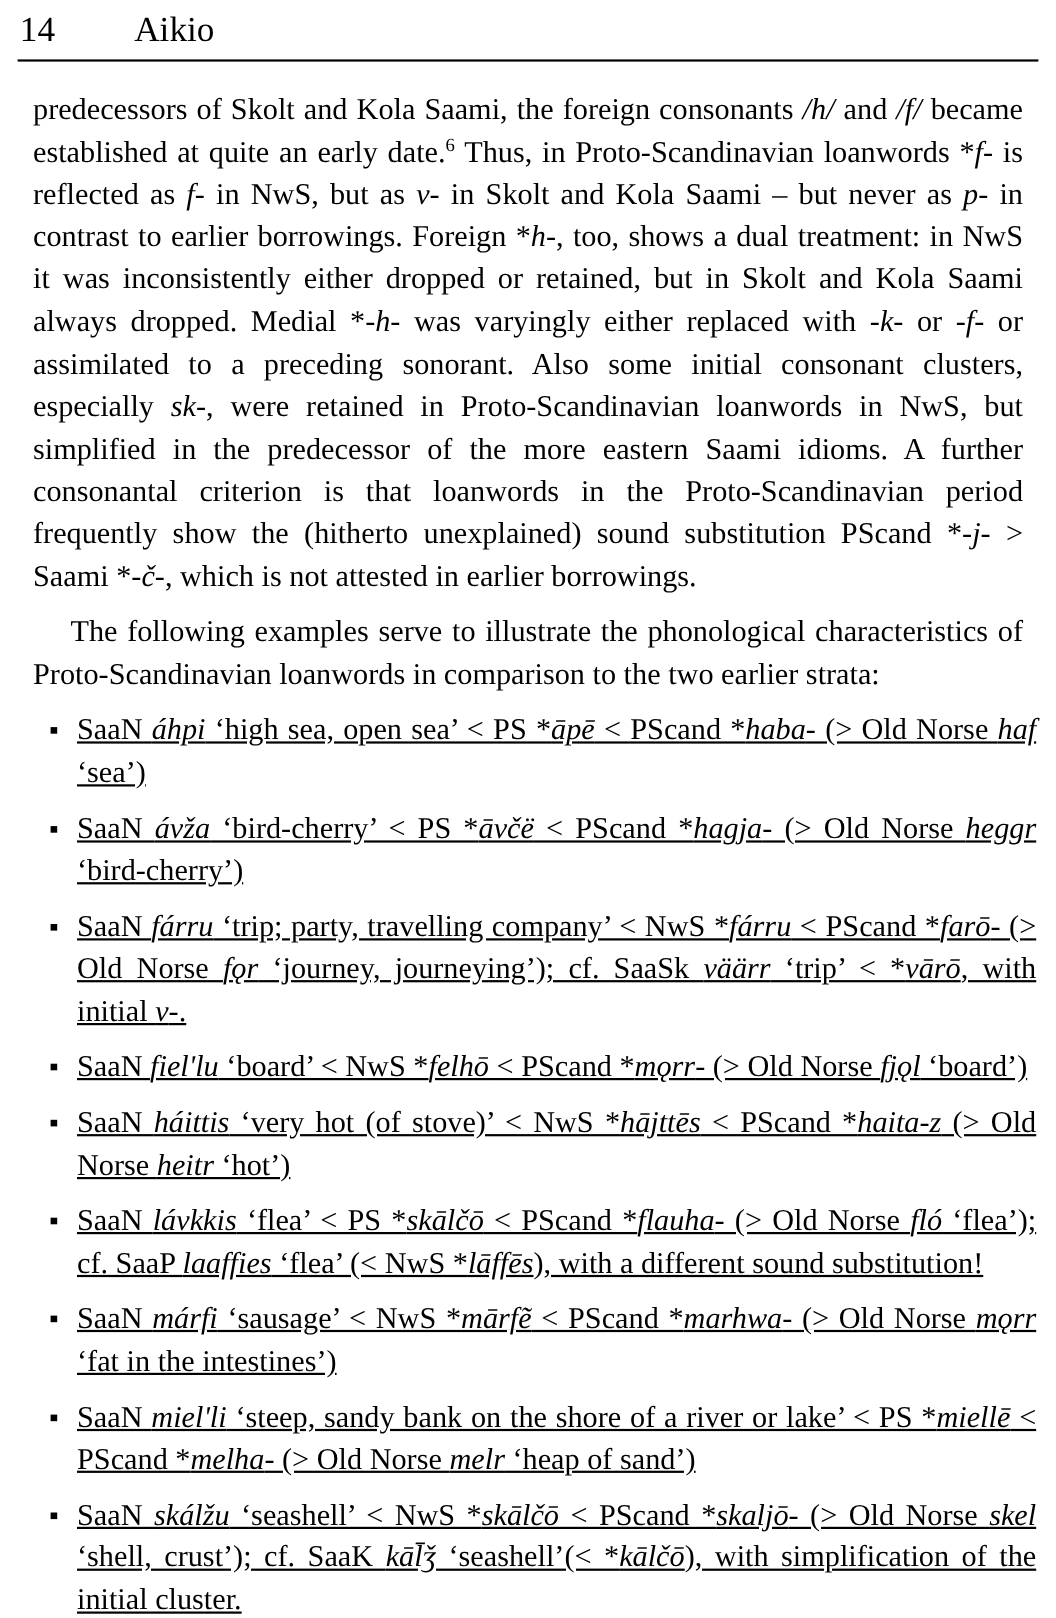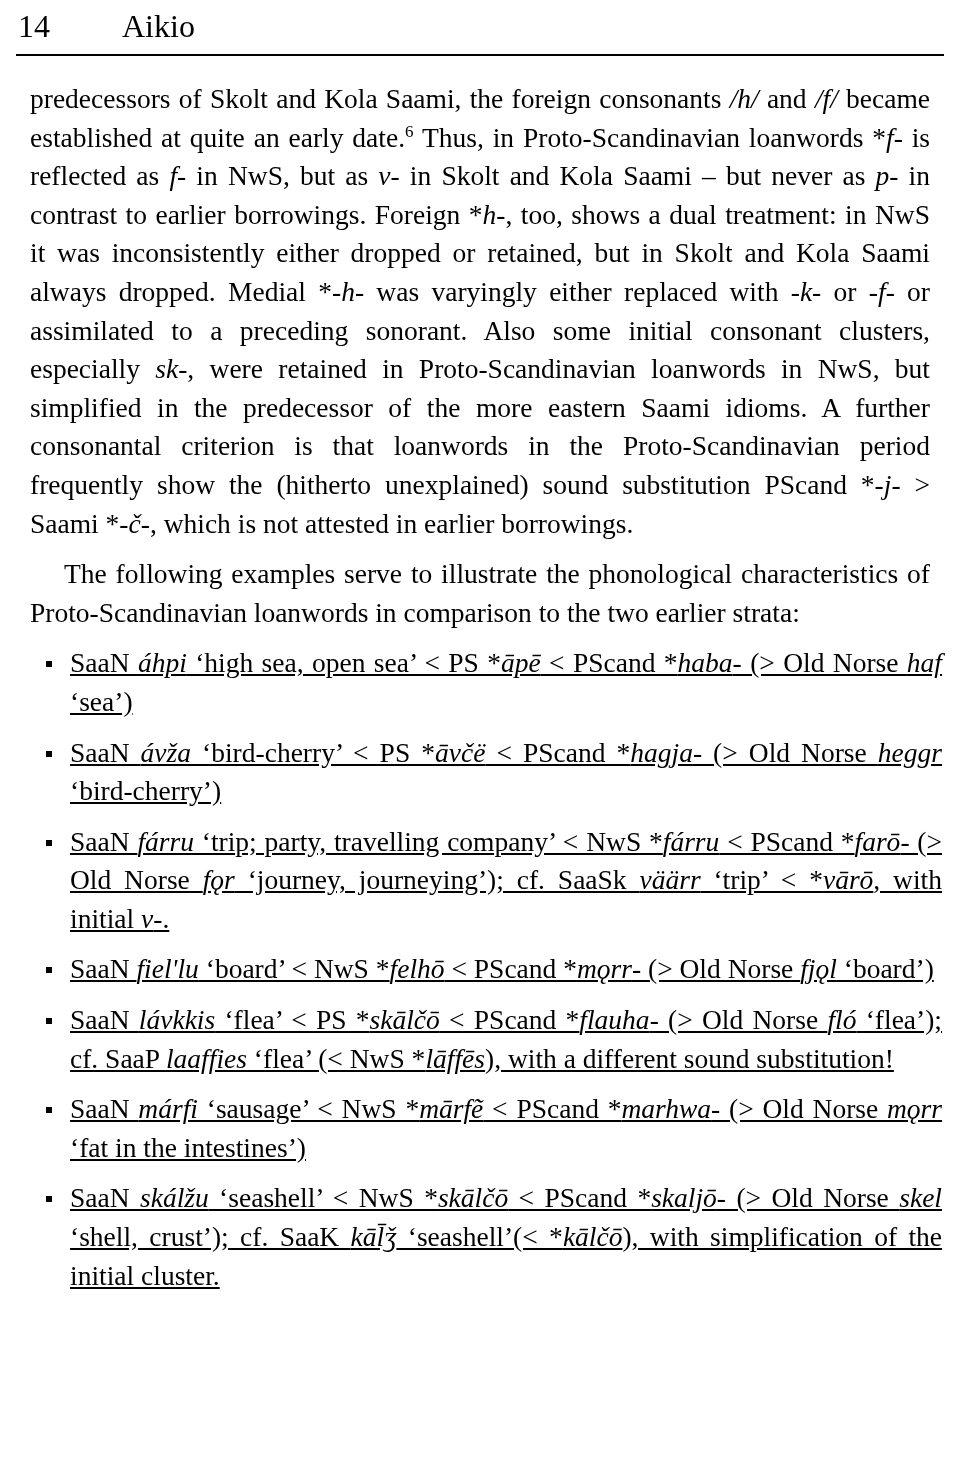--- a/index.html
+++ b/index.html
@@ -103,19 +103,21 @@
 
     <p class="para"><span>predecessors of Skolt and Kola Saami, the foreign consonants </span><i>/h/</i><span> and </span><i>/f/</i><span> became established at quite an early date.</span><sup class="fn">6</sup><span> Thus, in Proto-Scandinavian loanwords *</span><i>f</i><span>- is reflected as </span><i>f</i><span>- in NwS, but as </span><i>v</i><span>- in Skolt and Kola Saami – but never as </span><i>p</i><span>- in contrast to earlier borrowings. Foreign *</span><i>h</i><span>-, too, shows a dual treatment: in NwS it was inconsistently either dropped or retained, but in Skolt and Kola Saami always dropped. Medial *-</span><i>h</i><span>- was varyingly either replaced with -</span><i>k</i><span>- or -</span><i>f</i><span>- or assimilated to a preceding sonorant. Also some initial consonant clusters, especially </span><i>sk</i><span>-, were retained in Proto-Scandinavian loanwords in NwS, but simplified in the predecessor of the more eastern Saami idioms. A further consonantal criterion is that loanwords in the Proto-Scandinavian period frequently show the (hitherto unexplained) sound substitution PScand *-</span><i>j</i><span>- &gt; Saami *-</span><i>č</i><span>-, which is not attested in earlier borrowings.</span></p>
 
     <p class="para indent">The following examples serve to illustrate the phonological characteristics of Proto-Scandinavian loanwords in comparison to the two earlier strata:</p>
 
     <ul class="examples" id="example-list">
         <li id="example-ahpi"><span>SaaN </span><i>áhpi</i><span> ‘high sea, open sea’ &lt; PS *</span><i>āpē</i><span> &lt; PScand *</span><i>haba</i><span>- (&gt; Old Norse </span><i>haf</i><span> ‘sea’)</span></li>
         <li id="example-avza"><span>SaaN </span><i>ávža</i><span> ‘bird-cherry’ &lt; PS *</span><i>āvčë</i><span> &lt; PScand *</span><i>hagja</i><span>- (&gt; Old Norse </span><i>heggr</i><span> ‘bird-cherry’)</span></li>
         <li id="example-farru"><span>SaaN </span><i>fárru</i><span> ‘trip; party, travelling company’ &lt; NwS *</span><i>fárru</i><span> &lt; PScand *</span><i>farō</i><span>- (&gt; Old Norse </span><i>fǫr</i><span> ‘journey, journeying’); cf. SaaSk </span><i>väärr</i><span> ‘trip’ &lt; *</span><i>vārō</i><span>, with initial </span><i>v</i><span>-.</span></li>
         <li id="example-fiellu"><span>SaaN </span><i>fiel'lu</i><span> ‘board’ &lt; NwS *</span><i>felhō</i><span> &lt; PScand *</span><i>mǫrr</i><span>- (&gt; Old Norse </span><i>fjǫl</i><span> ‘board’)</span></li>
+        <li id="example-haittis"><span>SaaN </span><i>háittis</i><span> ‘very hot (of stove)’ &lt; NwS *</span><i>hājttēs</i><span> &lt; PScand *</span><i>haita-z</i><span> (&gt; Old Norse </span><i>heitr</i><span> ‘hot’)</span></li>
         <li id="example-lavkkis"><span>SaaN </span><i>lávkkis</i><span> ‘flea’ &lt; PS *</span><i>skālčō</i><span> &lt; PScand *</span><i>flauha</i><span>- (&gt; Old Norse </span><i>fló</i><span> ‘flea’); cf. SaaP </span><i>laaffies</i><span> ‘flea’ (&lt; NwS *</span><i>lāffēs</i><span>), with a different sound substitution!</span></li>
         <li id="example-marfi"><span>SaaN </span><i>márfi</i><span> ‘sausage’ &lt; NwS *</span><i>mārfẽ</i><span> &lt; PScand *</span><i>marhwa</i><span>- (&gt; Old Norse </span><i>mǫrr</i><span> ‘fat in the intestines’)</span></li>
+        <li id="example-mielli"><span>SaaN </span><i>miel'li</i><span> ‘steep, sandy bank on the shore of a river or lake’ &lt; PS *</span><i>miellē</i><span> &lt; PScand *</span><i>melha</i><span>- (&gt; Old Norse </span><i>melr</i><span> ‘heap of sand’)</span></li>
         <li id="example-skalzu"><span>SaaN </span><i>skálžu</i><span> ‘seashell’ &lt; NwS *</span><i>skālčō</i><span> &lt; PScand *</span><i>skaljō</i><span>- (&gt; Old Norse </span><i>skel</i><span> ‘shell, crust’); cf. SaaK </span><i>kāl̄ǯ</i><span> ‘seashell’(&lt; *</span><i>kālčō</i><span>), with simplification of the initial cluster.</span></li>
       </ul>
 
   </div>
 </div>
 
 </body></html>

